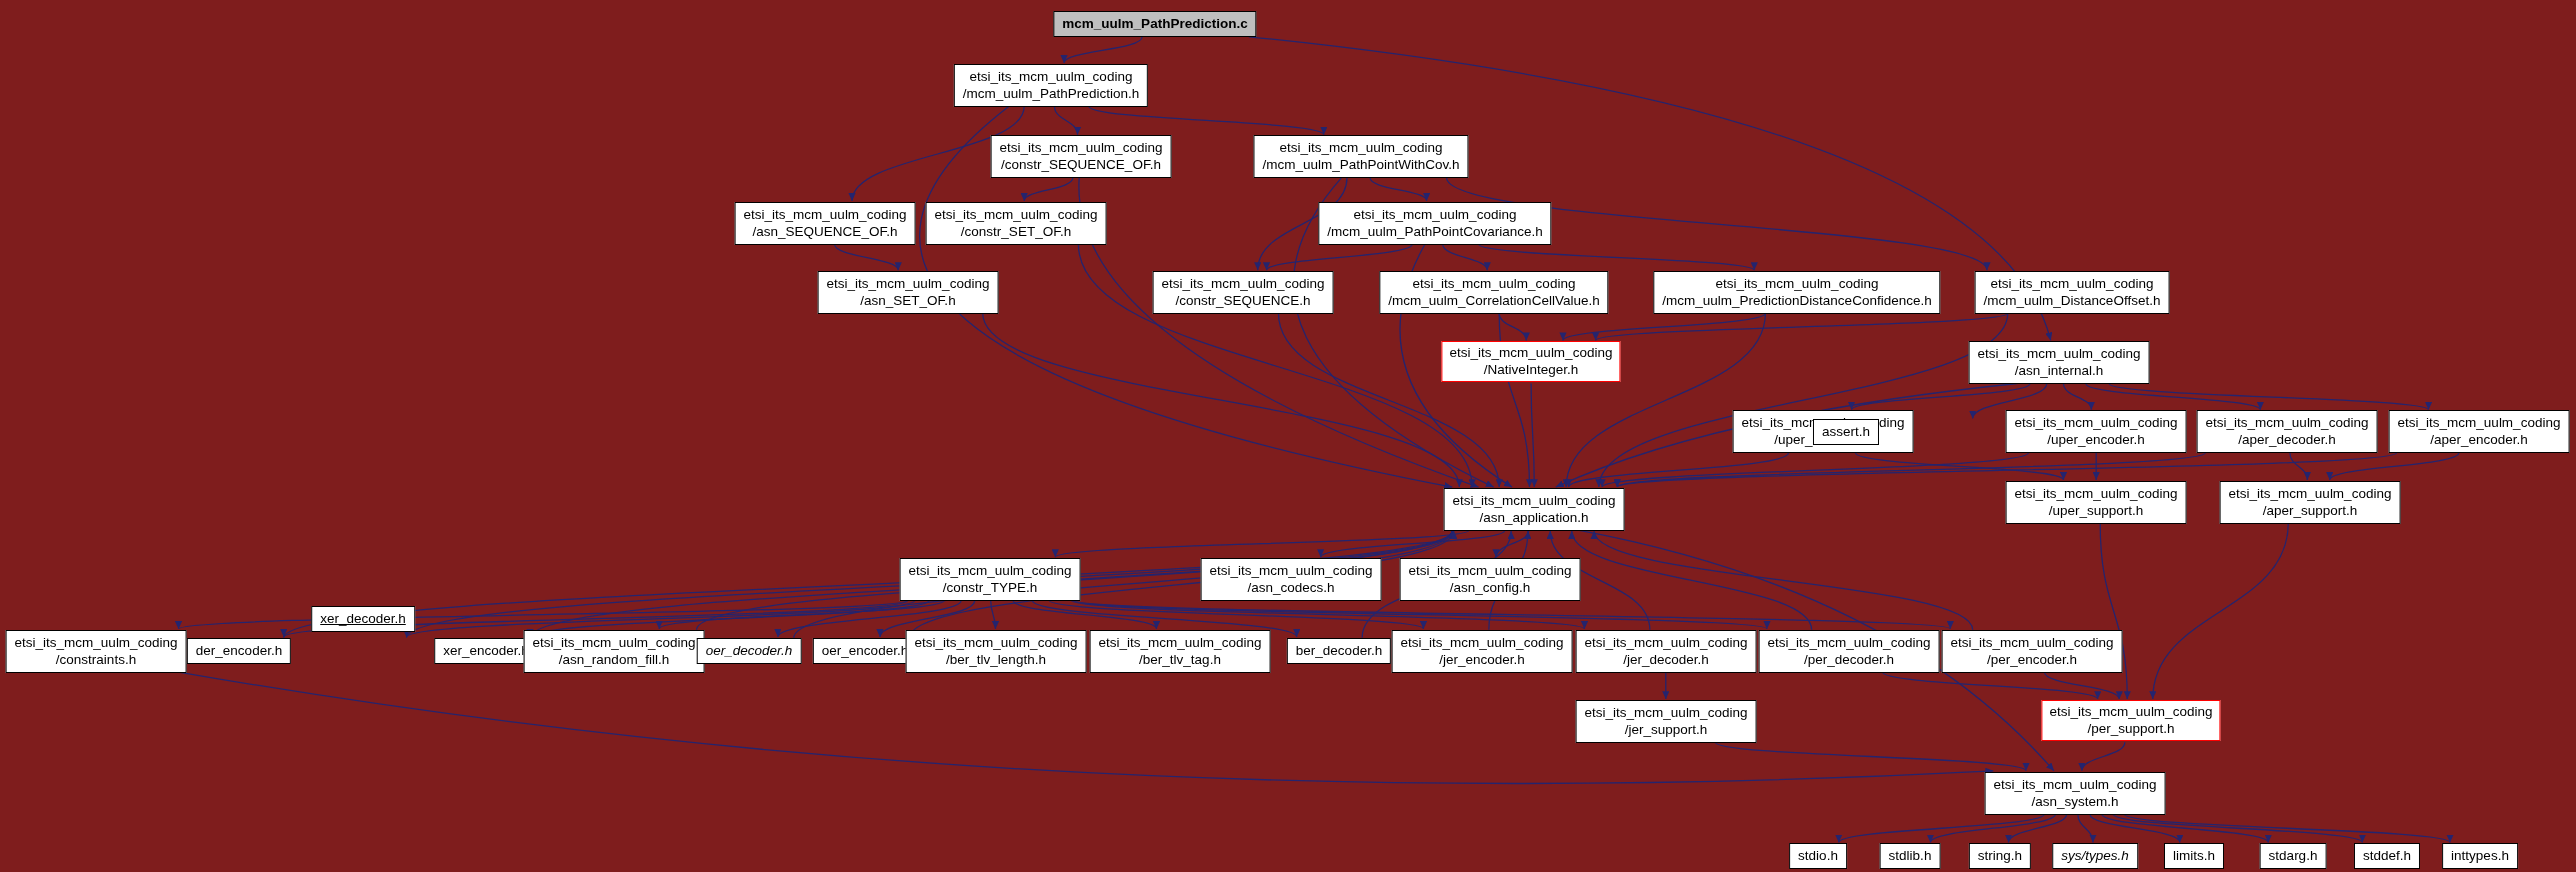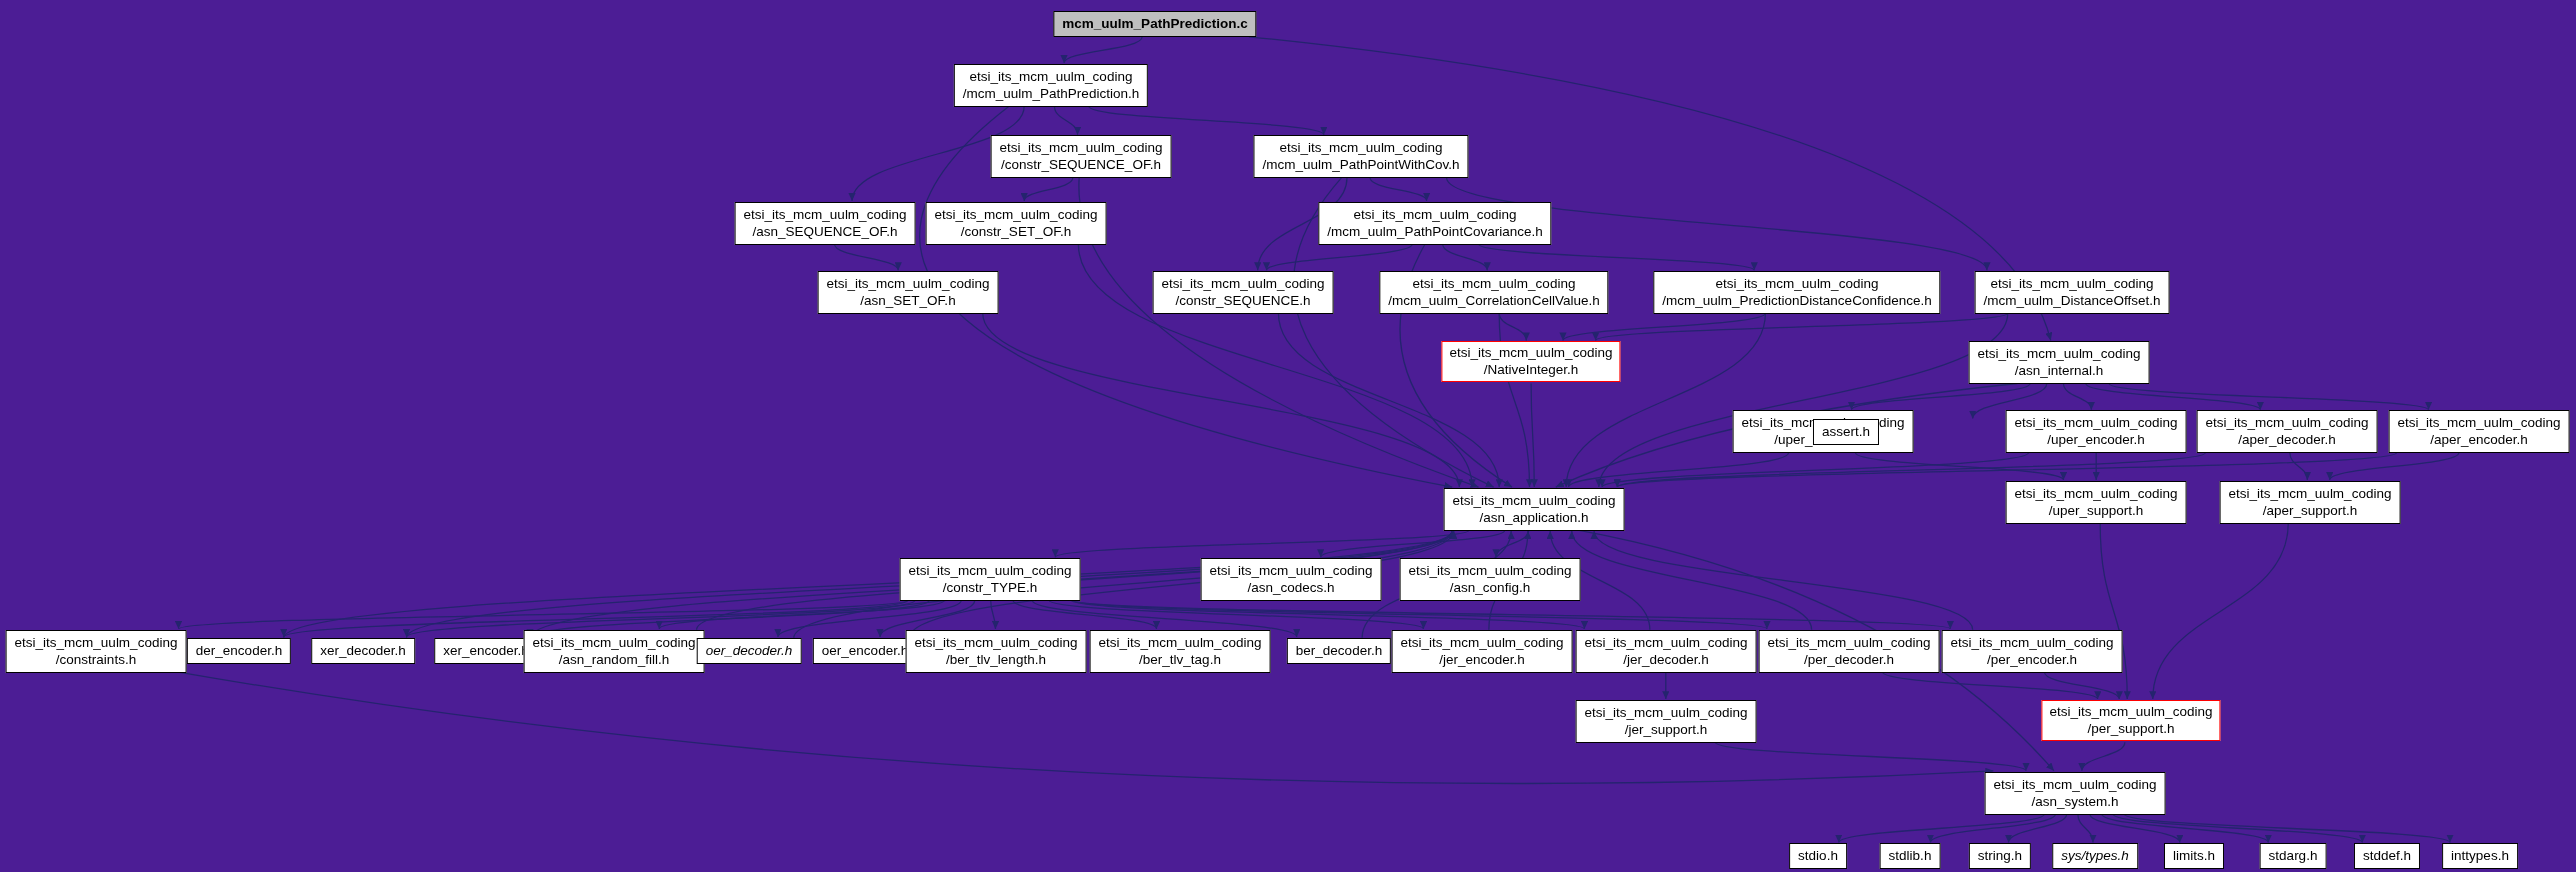--- a/index.html
+++ b/index.html
@@ -30,21 +30,21 @@
     white-space: nowrap;
     box-sizing: border-box;
   }
   .node .lbl { display: block; }
   .node.root { background: var(--root-fill, #bfbfbf); font-weight: bold; }
   .node.truncated { border: 1.6px solid var(--truncated-border, #ff0000); padding: 3.2px 7.2px 2.4px 7.2px; }
 </style>
 </head>
 <body>
 
-<div id="canvas" style="--edge-color: #24246e; --node-border: #000000; --node-fill: #ffffff; --root-fill: #bfbfbf; --truncated-border: #ff0000; background: #4c1d95;">
+<div id="canvas" style="--edge-color: #24246e; --node-border: #000000; --node-fill: #ffffff; --root-fill: #bfbfbf; --truncated-border: #ff0000; background: #7f1d1d;">
   <svg id="edges" width="2576" height="873" xmlns="http://www.w3.org/2000/svg" viewBox="0 0 3232 1095">
     <defs>
       <marker id="arrowhead" markerUnits="userSpaceOnUse" markerWidth="11" markerHeight="9" refX="10" refY="4.5" orient="auto">
         <path id="arrowhead-path" d="M0,0 L10,4.5 L0,9 z" fill="#24246e"></path>
       </marker>
     </defs>
   <path d="M1433,46 C1433,63 1335,63 1335,79" class="edge" marker-end="url(#arrowhead)"></path>
       <path d="M1567,46 Q2500,140 2573,427" class="edge" marker-end="url(#arrowhead)"></path>
       <path d="M1323,133 C1323,151 1352,151 1352,169" class="edge" marker-end="url(#arrowhead)"></path>
       <path d="M1285,133 C1285,193 1069,193 1069,252" class="edge" marker-end="url(#arrowhead)"></path>
@@ -229,21 +229,21 @@
       <span class="lbl">etsi_its_mcm_uulm_coding</span>
       <span class="lbl">/asn_config.h</span>
     </div>
     <div class="node" style="left: 96px; top: 630px;">
       <span class="lbl">etsi_its_mcm_uulm_coding</span>
       <span class="lbl">/constraints.h</span>
     </div>
     <div class="node" style="left: 239px; top: 638px;">
       <span class="lbl">der_encoder.h</span>
     </div>
-    <div class="node" style="left: 363px; top: 638px;">
+    <div class="node" style="left: 363px; top: 606px; text-decoration: underline;">
       <span class="lbl">xer_decoder.h</span>
     </div>
     <div class="node" style="left: 486px; top: 638px;">
       <span class="lbl">xer_encoder.h</span>
     </div>
     <div class="node" style="left: 614px; top: 630px;">
       <span class="lbl">etsi_its_mcm_uulm_coding</span>
       <span class="lbl">/asn_random_fill.h</span>
     </div>
     <div class="node" style="left: 749px; top: 638px; font-style: italic;">

